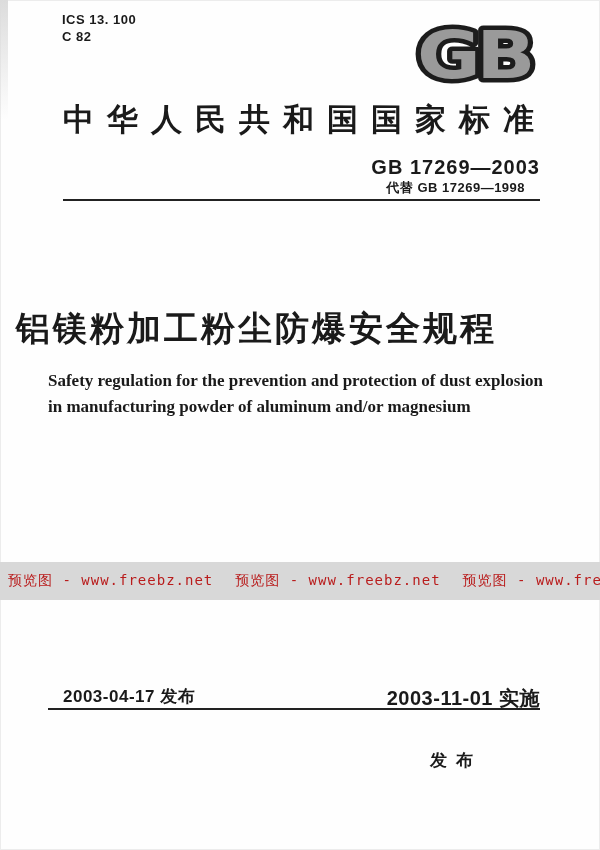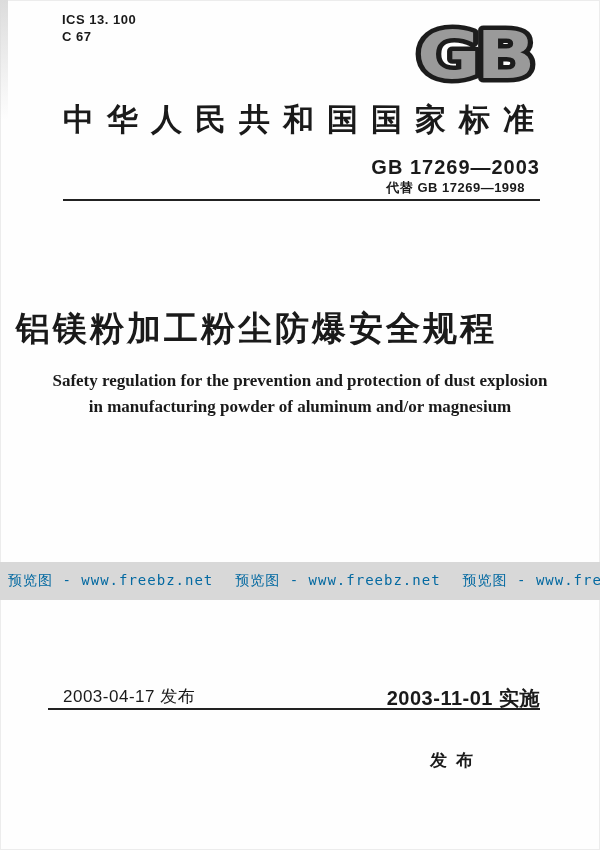--- a/index.html
+++ b/index.html
@@ -38,39 +38,39 @@
   .rule-top{
     position:absolute;left:63px;top:199px;width:477px;height:0;
     border-top:2px solid #222;
   }
   .title-cn{
     position:absolute;left:0;top:306px;width:600px;
     text-align:left;font-size:34px;font-weight:bold;letter-spacing:3px;padding-left:16px;
   }
   .title-en{
     position:absolute;left:48px;top:368px;width:504px;
-    text-align:center;
+    text-align:left;
     font-family:"Liberation Serif","DejaVu Serif",serif;
     font-size:17px;font-weight:bold;line-height:1.55;
   }
   .watermark{
     position:absolute;left:0;top:562px;width:600px;height:38px;
     background:#d8d8d8;
     display:flex;align-items:center;
     overflow:hidden;white-space:nowrap;
     padding-left:8px;box-sizing:border-box;
   }
   .watermark span{
     font-family:"DejaVu Sans Mono","Liberation Mono",monospace;
-    font-size:14px;color:#0369a1;letter-spacing:1px;
+    font-size:14px;color:#b91c1c;letter-spacing:1px;
     margin-right:22px;flex:none;
   }
   .date-issue{
     position:absolute;left:63px;top:685px;
-    font-size:17px;font-weight:normal;letter-spacing:.5px;
+    font-size:17px;font-weight:bold;letter-spacing:.5px;
   }
   .date-impl{
     position:absolute;right:60px;top:685px;
     font-size:20px;font-weight:bold;letter-spacing:.5px;
   }
   .rule-bottom{
     position:absolute;left:48px;top:708px;width:492px;height:0;
     border-top:2px solid #222;
   }
   .issuer{
@@ -84,21 +84,21 @@
     font-size:17px;font-weight:bold;letter-spacing:9px;white-space:nowrap;
   }
 </style>
 </head>
 <body>
 
 <div class="page">
 
   <div class="scan-edge"></div>
 
-  <div class="ics"><span>ICS 13. 100</span><br><span>C 67</span></div>
+  <div class="ics"><span>ICS 13. 100</span><br><span>C 82</span></div>
 
   <svg class="gb-logo" viewBox="0 0 130 66" aria-hidden="true">
     <g transform="translate(62,56) scale(1.18,1)">
       <text x="0" y="0" text-anchor="middle" font-family="DejaVu Sans, Liberation Sans, sans-serif" font-size="66" font-weight="bold" letter-spacing="-4" fill="#9a9a9a" stroke="#1c1c1c" stroke-width="9" stroke-linejoin="round" style="paint-order:stroke">GB</text>
     </g>
   </svg>
 
   <div class="heading-cn">中华人民共和国国家标准</div>
 
   <div class="std-num">

